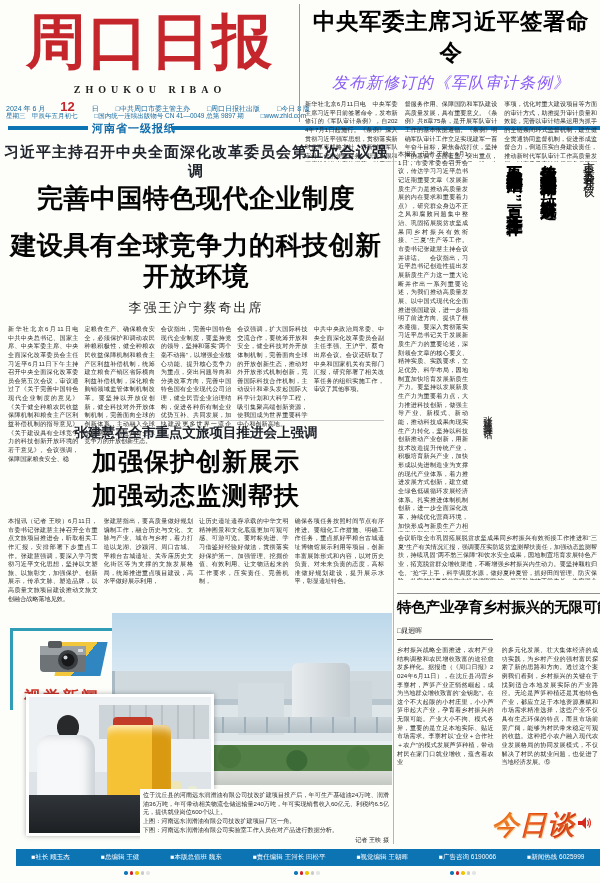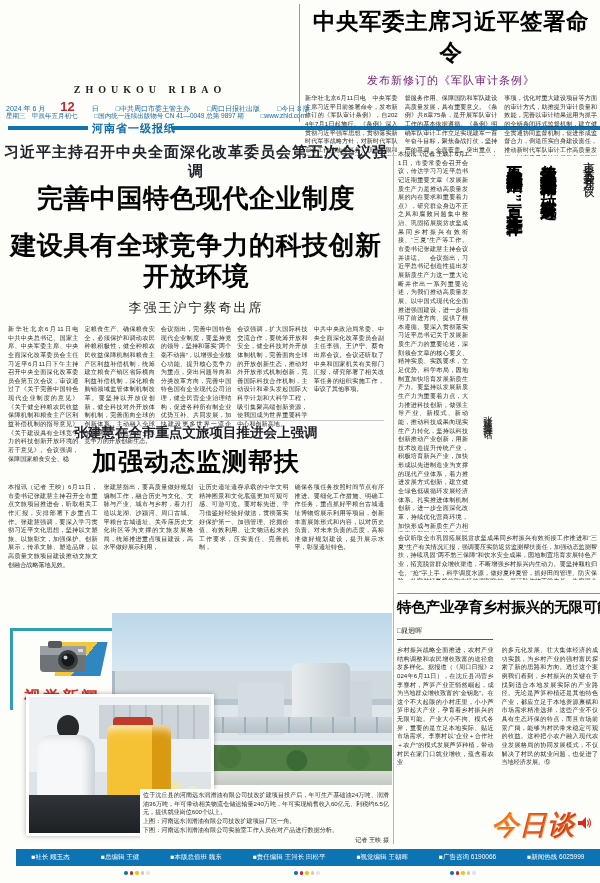--- a/index.html
+++ b/index.html
@@ -19,21 +19,21 @@
   .date-line2 { position:absolute; left:6px; top:112px; width:292px; font-size:6.5px; color:#14699f; white-space:nowrap; }
   .date-line1 span, .date-line2 span { margin-right:15px; }
   .grade-bar-left { position:absolute; left:8px; top:126px; width:80px; height:4px; background:#0d74b4; }
   .grade-label { position:absolute; left:92px; top:121px; font-size:11px; font-weight:bold; color:#0d6cab; letter-spacing:1px; }
   .grade-bar-right { position:absolute; left:172px; top:126px; width:428px; height:4px; background:#0d74b4; }
   .mast-divider { position:absolute; left:299px; top:4px; width:1px; height:118px; background:#9a9a9a; }
 
   
   .top-art { position:absolute; left:305px; top:0; width:292px; height:124px; }
   .top-art-hl { width:100%; text-align:center; font-weight:900; font-size:22.5px; letter-spacing:0.5px; color:#000; margin-top:6px; }
-  .top-art-sub { width:100%; text-align:center; font-size:11px; color:#701a75; margin-top:5px; letter-spacing:1px; }
+  .top-art-sub { width:100%; text-align:center; font-size:16px; color:#8b5cf6; margin-top:5px; letter-spacing:1px;font-style:italic; }
   .top-art-cols { display:flex; gap:7px; margin-top:6px; height:62px; overflow:hidden; }
 
   .tinytext { font-size:6.1px; line-height:1.42; text-align:justify; word-break:break-all; color:#2a2a2a; }
   .col { flex:1; overflow:hidden; }
 
   
   .main-art { position:absolute; left:0; top:143px; width:392px; }
   .main-kicker { width:100%; text-align:center; font-family:"Liberation Serif", serif; font-weight:bold;
     font-size:15px; color:#20242c; letter-spacing:1px; }
   .main-hl { width:100%; text-align:center; font-weight:900; font-size:26px; line-height:31px; color:#050505; margin-top:2px; letter-spacing:0.5px; }
@@ -127,20 +127,21 @@
   .reg-dots i { width:3.5px; height:3.5px; border-radius:50%; display:block; }
   .rd1 { left:124px; } .rd2 { left:294px; } .rd3 { left:450px; }
   .dot-c1{background:#1077b8;} .dot-c2{background:#d0202a;} .dot-c3{background:#f2c500;} .dot-c4{background:#c9c9c9;} .dot-c5{background:#e4e4e4;}
 </style>
 </head>
 <body>
 
 <div id="page">
 
   <div class="masthead">
+    <div class="mast-title">周口日报</div>
     <div class="mast-pinyin">ZHOUKOU RIBAO</div>
     <div class="date-line1">
       <span>2024 年 6 月</span><span class="big-day">12</span>
       <span>日</span>
       <span>□中共周口市委主管主办</span>
       <span>□周口日报社出版</span>
       <span>□今日 8 版</span>
     </div>
     <div class="date-line2">
       <span>星期三　甲辰年五月初七</span>
@@ -184,20 +185,21 @@
     <div class="city-kicker">市委常委会召开会议</div>
     <div class="city-hl city-hl1">传达学习习近平总书记重要文章精神　研究群众身边</div>
     <div class="city-hl city-hl2">不正之风和腐败问题集中整治、“三夏”生产等工作</div>
     <div class="city-attr">张建慧主持并讲话</div>
     <div class="city-body-top tinytext">本报讯（记者 王映）6月11日，市委常委会召开会议，传达学习习近平总书记近期重要文章《发展新质生产力是推动高质量发展的内在要求和重要着力点》，研究群众身边不正之风和腐败问题集中整治、巩固拓展脱贫攻坚成果同乡村振兴有效衔接、“三夏”生产等工作。市委书记张建慧主持会议并讲话。　会议指出，习近平总书记创造性提出发展新质生产力这一重大论断并作出一系列重要论述，为我们推动高质量发展、以中国式现代化全面推进强国建设，进一步指明了前进方向、提供了根本遵循。要深入贯彻落实习近平总书记关于发展新质生产力的重要论述，深刻领会文章的核心要义、精神实质、实践要求，立足优势、科学布局，因地制宜加快培育发展新质生产力。要坚持以发展新质生产力为重要着力点，大力推进科技创新，做强主导产业、新模式、新动能，推动科技成果向现实生产力转化，坚持以科技创新推动产业创新，用新技术改造提升传统产业，积极培育新兴产业，加快形成以先进制造业为支撑的现代产业体系，着力推进发展方式创新，建立健全绿色低碳循环发展经济体系。扎实推进体制机制创新，进一步全面深化改革，持续优化营商环境，加快形成与新质生产力相适应的新型生产关系。深化人才工作机制创新，畅通教育、科技、人才的良性循环，完善人才培养、引进、使用、合理流动的工作机制，不断塑造发展新动能新优势，推动经济实现质的有效提升和量的合理增长。　会议听取全市群众身边不正之风和腐败问题集中整治工作推进情况汇报，强调要提升政治站位，强化责任担当，各级各部门党委（党组）要切实履行整治主体责任，主要负责同志切实扛起第一责任人责任，加强对集中整治工作的领导指导和工作调度，统筹整合各方力量，建立健全长效机制，形成齐抓共管、协作联动的整治工作格局。要坚持问题导向，聚焦乡村振兴、教育、医疗、养老社保、惠民惠农、生态环保等领域，主动检视问题，认真梳理整改，集中解决一批顽瘴痼疾，推动办成一批群众可感可及的实事，以实实在在的整治成效增强全市人民获得感、幸福感、安全感。</div>
     <div class="city-body-bottom tinytext">会议听取全市巩固拓展脱贫攻坚成果同乡村振兴有效衔接工作推进和“三夏”生产有关情况汇报，强调要压实防返贫监测帮扶责任，加强动态监测帮扶，持续巩固“两不愁三保障”和饮水安全成果，因地制宜培育发展特色产业，拓宽脱贫群众增收渠道，不断增强乡村振兴内生动力。要坚持颗粒归仓、“抢”字上手，科学调度水源，做好夏种夏管，抓好田间管理、防灾保险，扎实做好夏粮收购市场监测和防控，保证秋作物正常生长，为实现全年粮食丰收提供有力支撑。　会议还研究了其他事项。⑥</div>
   </div>
 
   <div class="cul-art">
     <div class="cul-kicker">张建慧在全市重点文旅项目推进会上强调</div>
+    <div class="cul-hl">加强保护创新展示</div>
     <div class="cul-hl">加强动态监测帮扶</div>
     <div class="cul-cols">
       <div class="col tinytext">本报讯（记者 王映）6月11日，市委书记张建慧主持召开全市重点文旅项目推进会，听取相关工作汇报，安排部署下步重点工作。张建慧强调，要深入学习贯彻习近平文化思想，坚持以文塑旅、以旅彰文，加强保护、创新展示，传承文脉、塑造品牌，以高质量文旅项目建设推动文旅文创融合战略落地见效。</div>
       <div class="col tinytext">张建慧指出，要高质量做好规划编制工作，融合历史与文化、文脉与产业、城市与乡村，着力打造以龙湖、沙颍河、周口古城、平粮台古城遗址、关帝庙历史文化街区等为支撑的文旅发展格局，统筹推进重点项目建设，高水平做好展示利用，</div>
       <div class="col tinytext">让历史遗址遗存承载的中华文明精神图景和文化底蕴更加可观可感、可游可览。要对标先进、学习借鉴好经验好做法，贯彻落实好保护第一、加强管理、挖掘价值、有效利用、让文物活起来的工作要求，压实责任、完善机制，</div>
       <div class="col tinytext">确保各项任务按照时间节点有序推进。要细化工作措施、明确工作任务，重点抓好平粮台古城遗址博物馆展示利用等项目，创新丰富展陈形式和内容，以对历史负责、对未来负责的态度，高标准做好规划建设，提升展示水平，彰显遗址特色。</div>
     </div>
   </div>
 
   <div class="feat-rule"></div>

